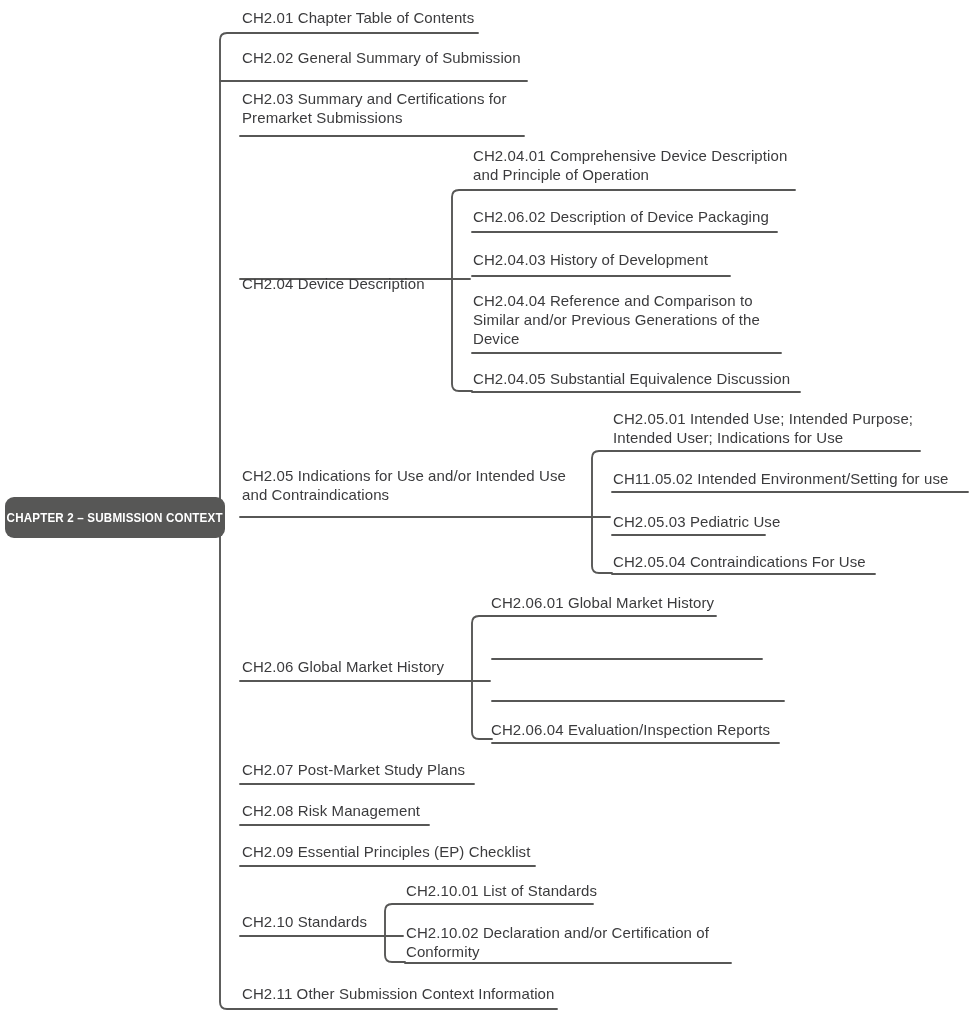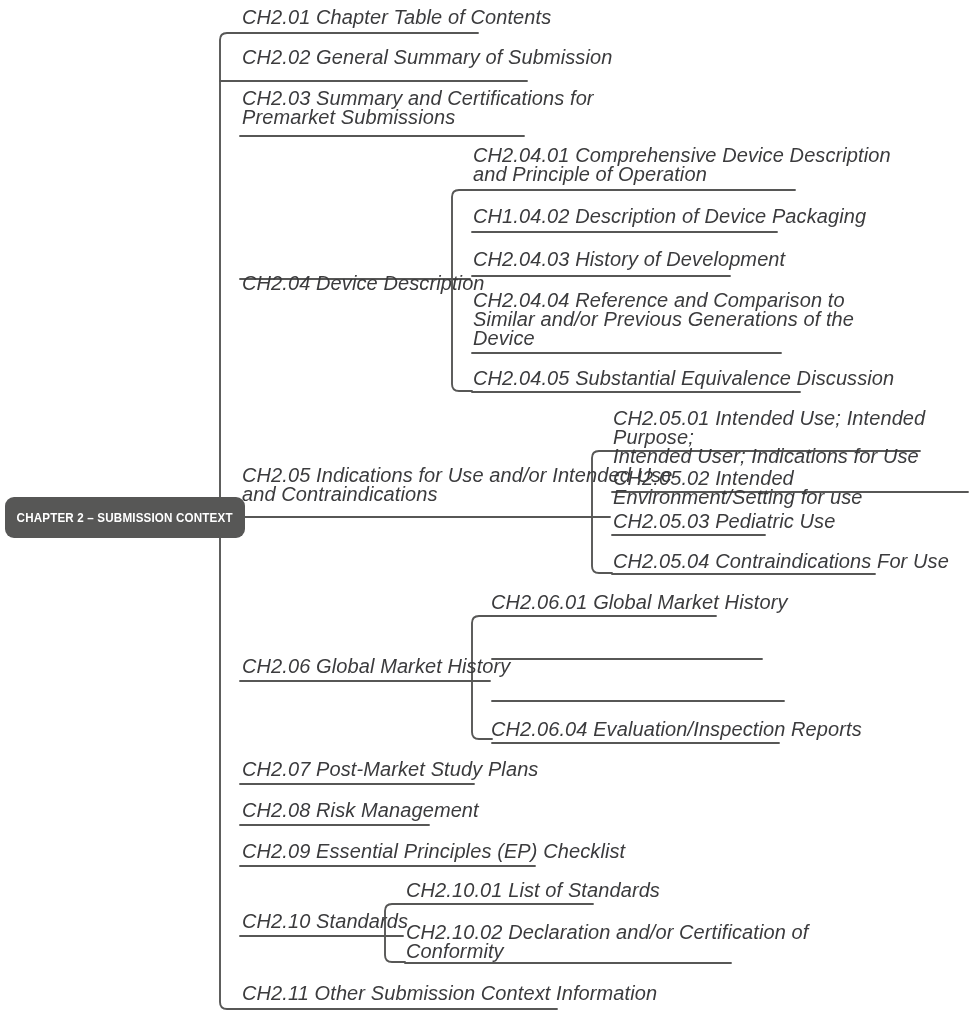--- a/index.html
+++ b/index.html
@@ -20,32 +20,31 @@
     position: absolute;
     left: 0;
     top: 0;
     width: 970px;
     height: 1024px;
     pointer-events: none;
   }
   .node-label {
     position: absolute;
     color: #3b3b3d;
-    font-size: 20px;
+    font-size: 15px;
     line-height: 19px;
     letter-spacing: 0.1px;
     white-space: pre-line;
     pointer-events: auto;
-    font-style: italic;
   }
   .root-node {
     position: absolute;
     left: 5px;
     top: 497px;
-    width: 240px;
+    width: 220px;
     height: 41px;
     background: #575756;
     border-radius: 9px;
     display: flex;
     align-items: center;
     justify-content: center;
     box-sizing: border-box;
   }
   .root-node-text {
     color: #ffffff;
@@ -147,34 +146,34 @@
 
   <div class="node-label" style="left:242px; top:842px;">CH2.09 Essential Principles (EP) Checklist</div>
 
   <div class="node-label" style="left:242px; top:912px;">CH2.10 Standards</div>
 
   <div class="node-label" style="left:242px; top:984px;">CH2.11 Other Submission Context Information</div>
 
   <div class="node-label" style="left:473px; top:146px;">CH2.04.01 Comprehensive Device Description
 and Principle of Operation</div>
 
-  <div class="node-label" style="left:473px; top:207px;">CH1.04.02 Description of Device Packaging</div>
+  <div class="node-label" style="left:473px; top:207px;">CH2.06.02 Description of Device Packaging</div>
 
   <div class="node-label" style="left:473px; top:250px;">CH2.04.03 History of Development</div>
 
   <div class="node-label" style="left:473px; top:291px;">CH2.04.04 Reference and Comparison to
 Similar and/or Previous Generations of the
 Device</div>
 
   <div class="node-label" style="left:473px; top:369px;">CH2.04.05 Substantial Equivalence Discussion</div>
 
   <div class="node-label" style="left:613px; top:409px;">CH2.05.01 Intended Use; Intended Purpose;
 Intended User; Indications for Use</div>
 
-  <div class="node-label" style="left:613px; top:469px;">CH2.05.02 Intended Environment/Setting for use</div>
+  <div class="node-label" style="left:613px; top:469px;">CH11.05.02 Intended Environment/Setting for use</div>
 
   <div class="node-label" style="left:613px; top:512px;">CH2.05.03 Pediatric Use</div>
 
   <div class="node-label" style="left:613px; top:552px;">CH2.05.04 Contraindications For Use</div>
 
   <div class="node-label" style="left:491px; top:593px;">CH2.06.01 Global Market History</div>
 
 
 
   <div class="node-label" style="left:491px; top:720px;">CH2.06.04 Evaluation/Inspection Reports</div>

